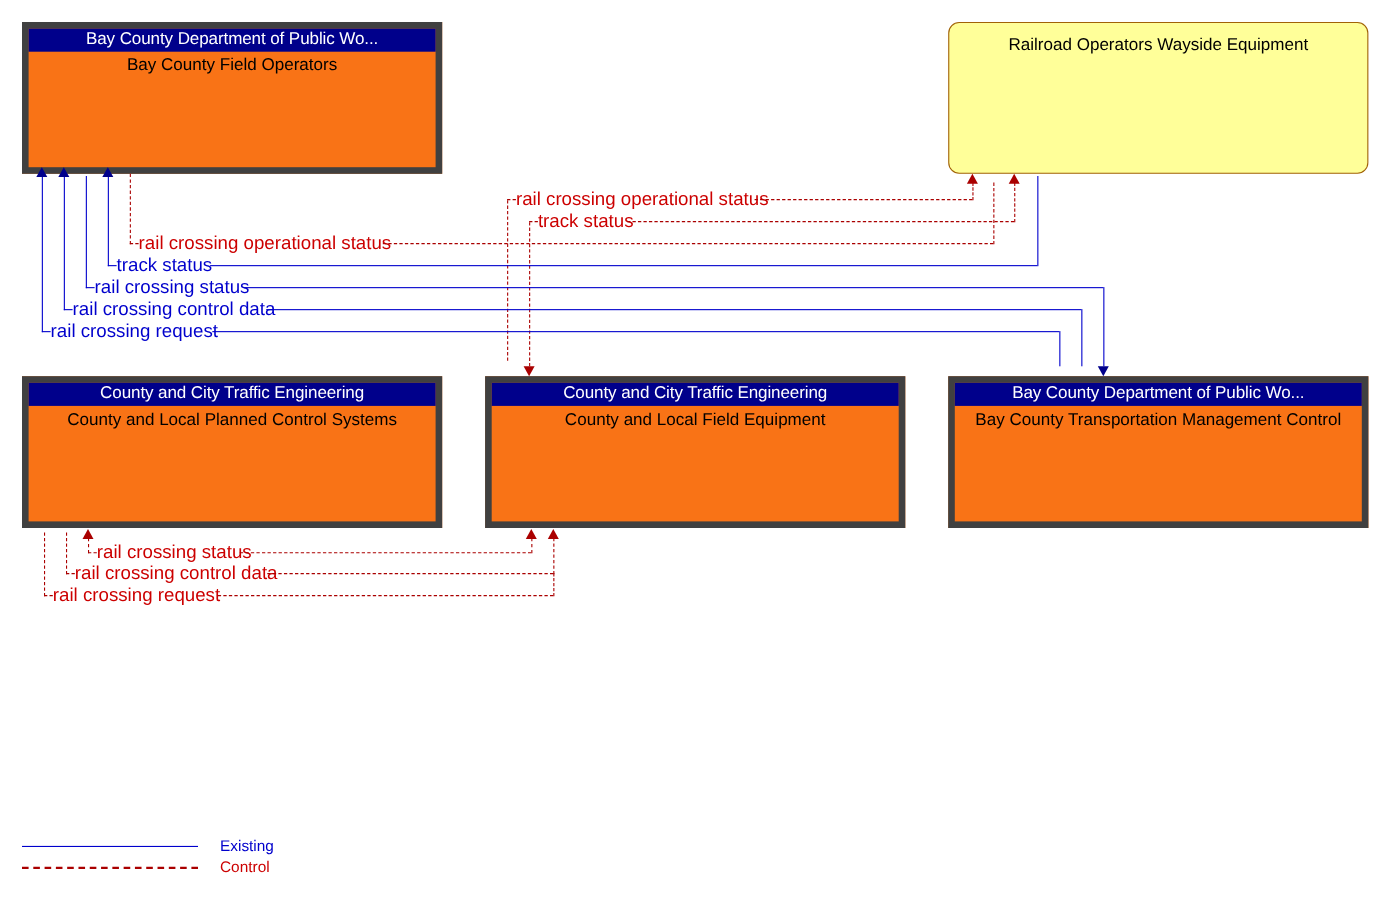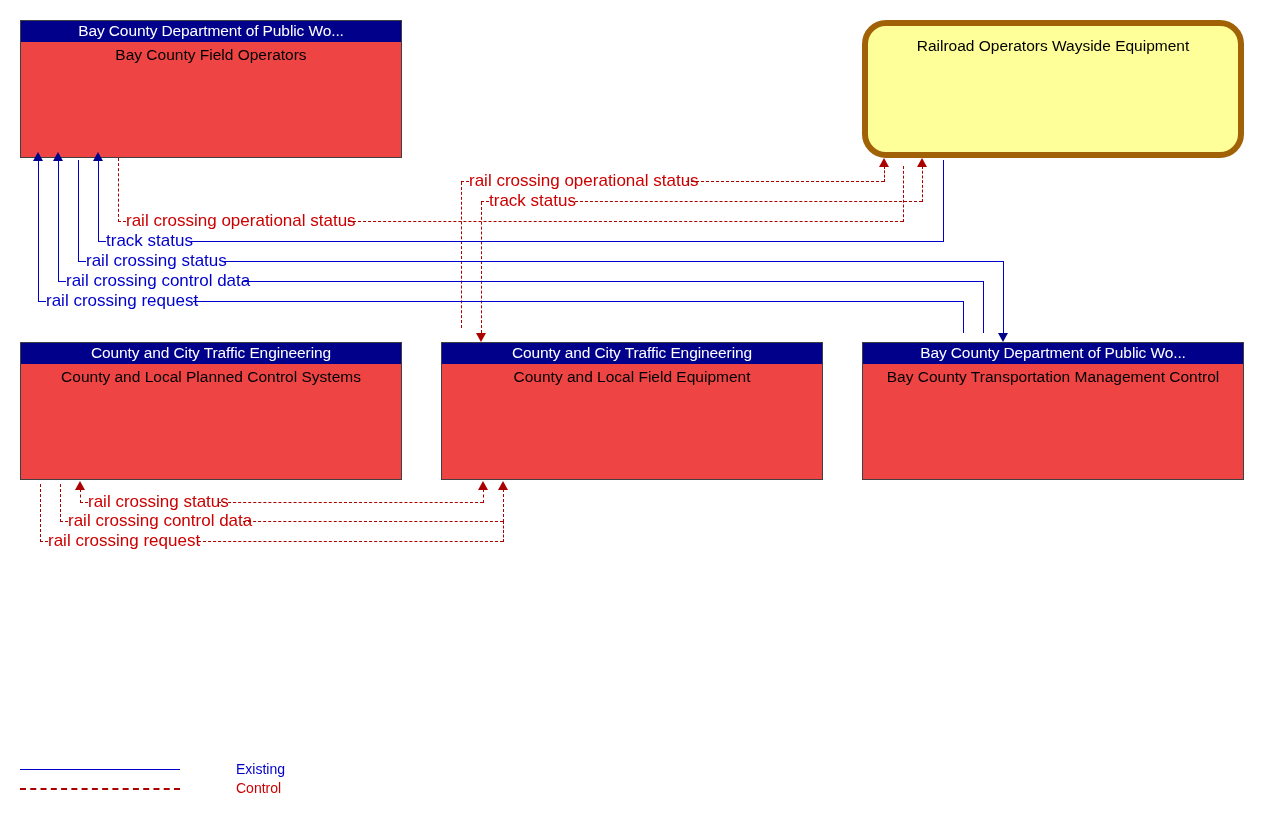--- a/index.html
+++ b/index.html
@@ -16,22 +16,22 @@
     width: 1261px;
     height: 821px;
     background: #ffffff;
     overflow: hidden;
   }
 
   
   .node {
     position: absolute;
     box-sizing: border-box;
-    background: #ef4444;
-    border: 1px solid #404040;
+    background: #f97316;
+    border: 6px solid #404040;
   }
   .node-header {
     box-sizing: border-box;
     background: #00008B;
     color: #ffffff;
     font-size: 15.5px;
     line-height: 20px;
     height: 21px;
     text-align: center;
     white-space: nowrap;
@@ -41,22 +41,22 @@
   .node-title {
     box-sizing: border-box;
     color: #000000;
     font-size: 15.5px;
     line-height: 22px;
     text-align: center;
     padding: 2px 6px 0 6px;
     white-space: pre-line;
   }
   .node.terminator {
-    border: 6px solid #a16207;
-    border-radius: 24px;
+    border: 1px solid #a16207;
+    border-radius: 10px;
     background: #FFFF99;
   }
   .node.terminator .node-title {
     padding-top: 9px;
   }
 
   
   .seg {
     position: absolute;
   }
@@ -128,21 +128,20 @@
     width: 160px;
   }
   .legend-swatch.existing { border-top: 1.6px solid #0000CC; }
   .legend-swatch.planned  { border-top: 2px dashed #AA0000; }
   .legend-text {
     position: absolute;
     left: 180px;
     top: 0;
     font-size: 14px;
     line-height: 18px;
-    margin-left: 36px;
   }
   .legend-text.existing { color: #0000CC; }
   .legend-text.planned  { color: #CC0000; }
 </style>
 </head>
 <body>
 
 <div id="canvas">
 
   <div class="node" style="left:20px; top:20px; width:382px; height:138px;">

